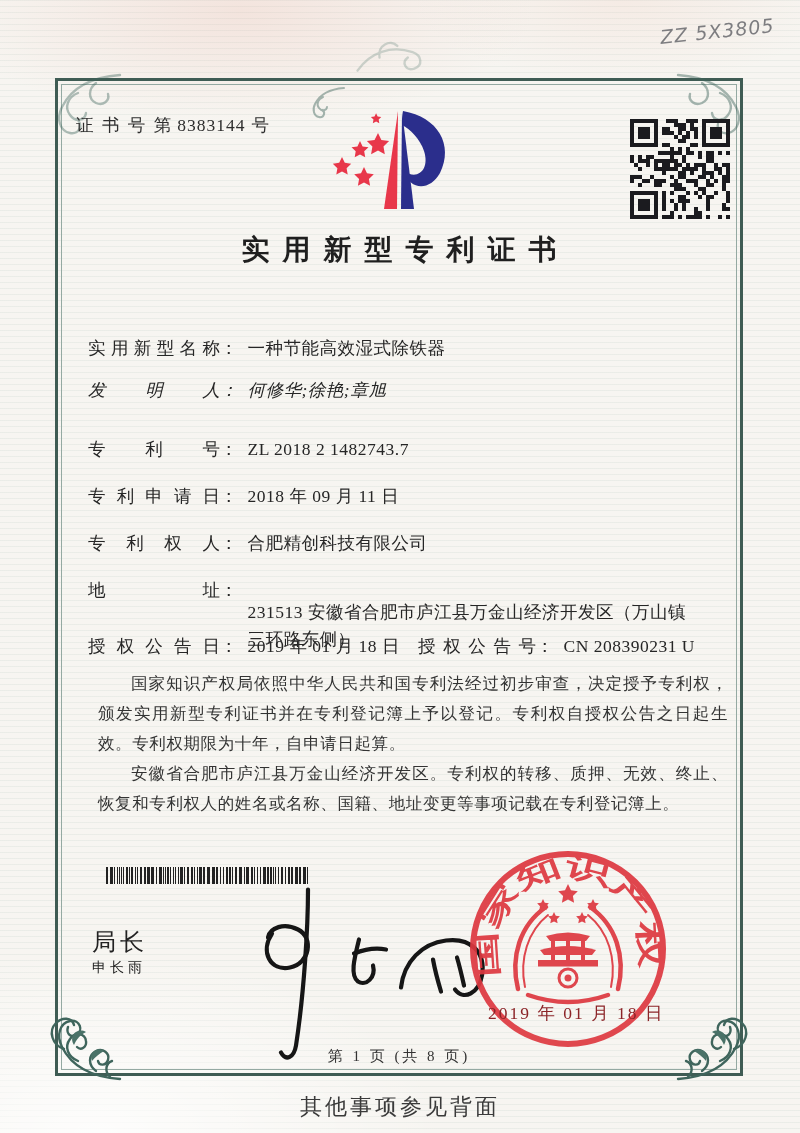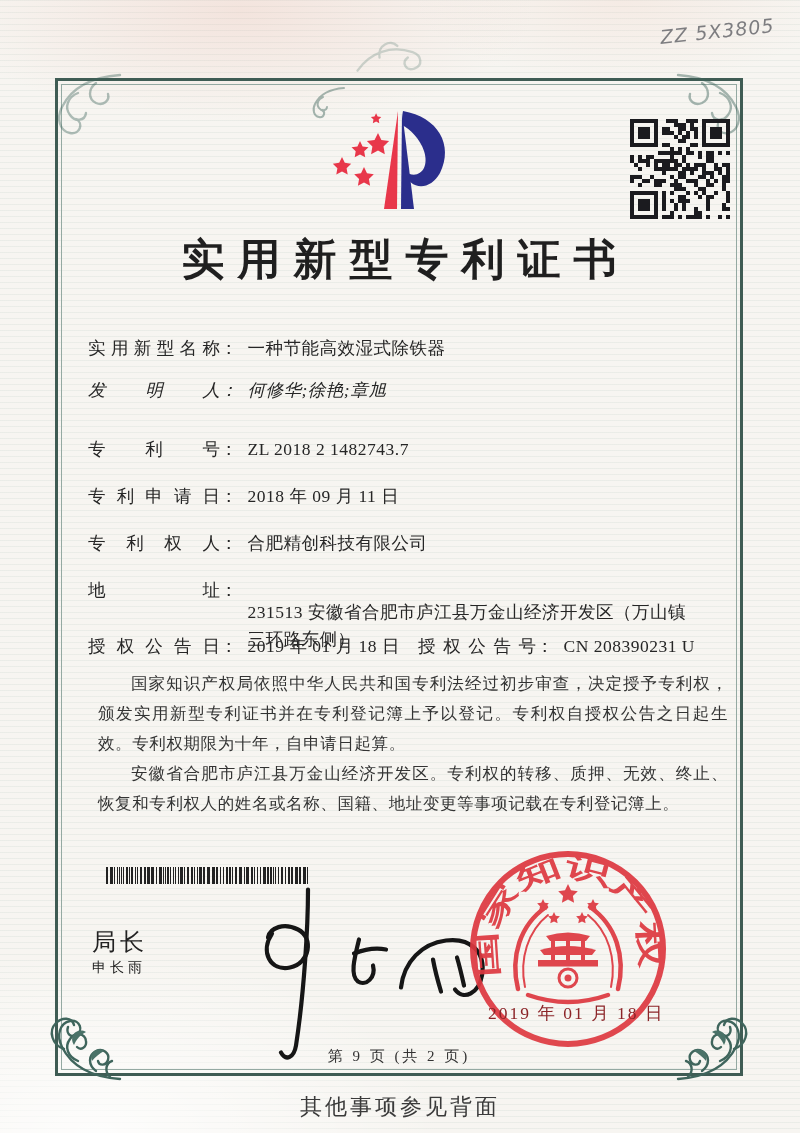--- a/index.html
+++ b/index.html
@@ -41,21 +41,21 @@
     font-size:17.5px; color:#2e2e2e; letter-spacing:2px;
   }
   .cert-no .num { margin-left:4px; letter-spacing:1px; }
   .cert-no .suffix { margin-left:6px; }
 
   .logo { position:absolute; left:272px; top:20px; width:150px; height:130px; }
   .qr { position:absolute; left:572px; top:38px; width:100px; height:100px; }
 
   .title {
     position:absolute; left:0; top:150px; width:100%;
-    text-align:center; font-size:43px; font-weight:600; color:#1f1f1f;
+    text-align:center; font-size:28px; font-weight:600; color:#1f1f1f;
     letter-spacing:13px; text-indent:13px;
   }
 
   .field { position:absolute; left:30px; font-size:17.5px; color:#262626; white-space:nowrap; }
   .field .lbl {
     display:inline-block; width:132px; text-align:justify; text-align-last:justify;
     vertical-align:top;
   }
   .field .colon { margin-right:10px; }
   .field .val { letter-spacing:.5px;margin-top:21px; }
@@ -150,20 +150,23 @@
         <path d="M30,44 C26,32 38,24 46,30"></path>
       </g>
     </svg>
     <svg class="flourish fl-topedge" viewBox="0 0 80 80">
       <g stroke="#3f655c" stroke-width="4" fill="none" stroke-linecap="round">
         <path d="M76,74 C48,72 28,62 18,42 C12,30 16,18 26,16 C36,14 40,26 32,30"></path>
         <path d="M34,56 C24,52 20,42 26,34 C31,27 41,28 42,36"></path>
       </g>
     </svg>
 
+    <div class="cert-no">
+      <span>证 书 号 第</span><span class="num">8383144</span><span class="suffix">号</span>
+    </div>
 
     <svg class="logo" viewBox="0 0 150 130">
       <g fill="#e8374a">
         <path d="M46,15 l2.2,4.6 5,.7 -3.6,3.5 .9,5 -4.5,-2.4 -4.5,2.4 .9,-5 -3.6,-3.5 5,-.7 Z" transform="scale(0.72) translate(18,2)"></path>
         <path d="M30,40 l2.6,5.4 5.9,.8 -4.3,4.1 1,5.9 -5.2,-2.8 -5.3,2.8 1,-5.9 -4.2,-4.1 5.9,-.8 Z"></path>
         <path d="M48,32 l3.4,7 7.7,1.1 -5.6,5.4 1.3,7.7 -6.8,-3.6 -6.9,3.6 1.3,-7.7 -5.5,-5.4 7.6,-1.1 Z"></path>
         <path d="M12,56 l2.8,5.8 6.4,.9 -4.6,4.5 1.1,6.3 -5.7,-3 -5.7,3 1.1,-6.3 -4.6,-4.5 6.4,-.9 Z"></path>
         <path d="M34,66 l3,6.2 6.8,1 -4.9,4.8 1.2,6.8 -6.1,-3.2 -6.1,3.2 1.2,-6.8 -4.9,-4.8 6.8,-1 Z"></path>
         <path d="M68,10 L54,108 L67,108 Z"></path>
       </g>
@@ -527,18 +530,18 @@
           <path d="M60,152 C52,120 62,88 88,70" stroke-width="4.5"></path>
           <path d="M160,152 C168,120 158,88 132,70" stroke-width="4.5"></path>
           <path d="M67,150 C61,122 70,94 90,78" stroke-width="2"></path>
           <path d="M153,150 C159,122 150,94 130,78" stroke-width="2"></path>
           <path d="M70,158 Q110,172 150,158" stroke-width="4.5"></path>
         </g>
       </g>
     </svg>
     <div class="seal-date">2019 年 01 月 18 日</div>
 
-    <div class="page-num">第 9 页 (共 2 页)</div>
+    <div class="page-num">第 1 页 (共 8 页)</div>
   </div>
 
   <div class="back-note">其他事项参见背面</div>
 
 </div>
 
 </body></html>

